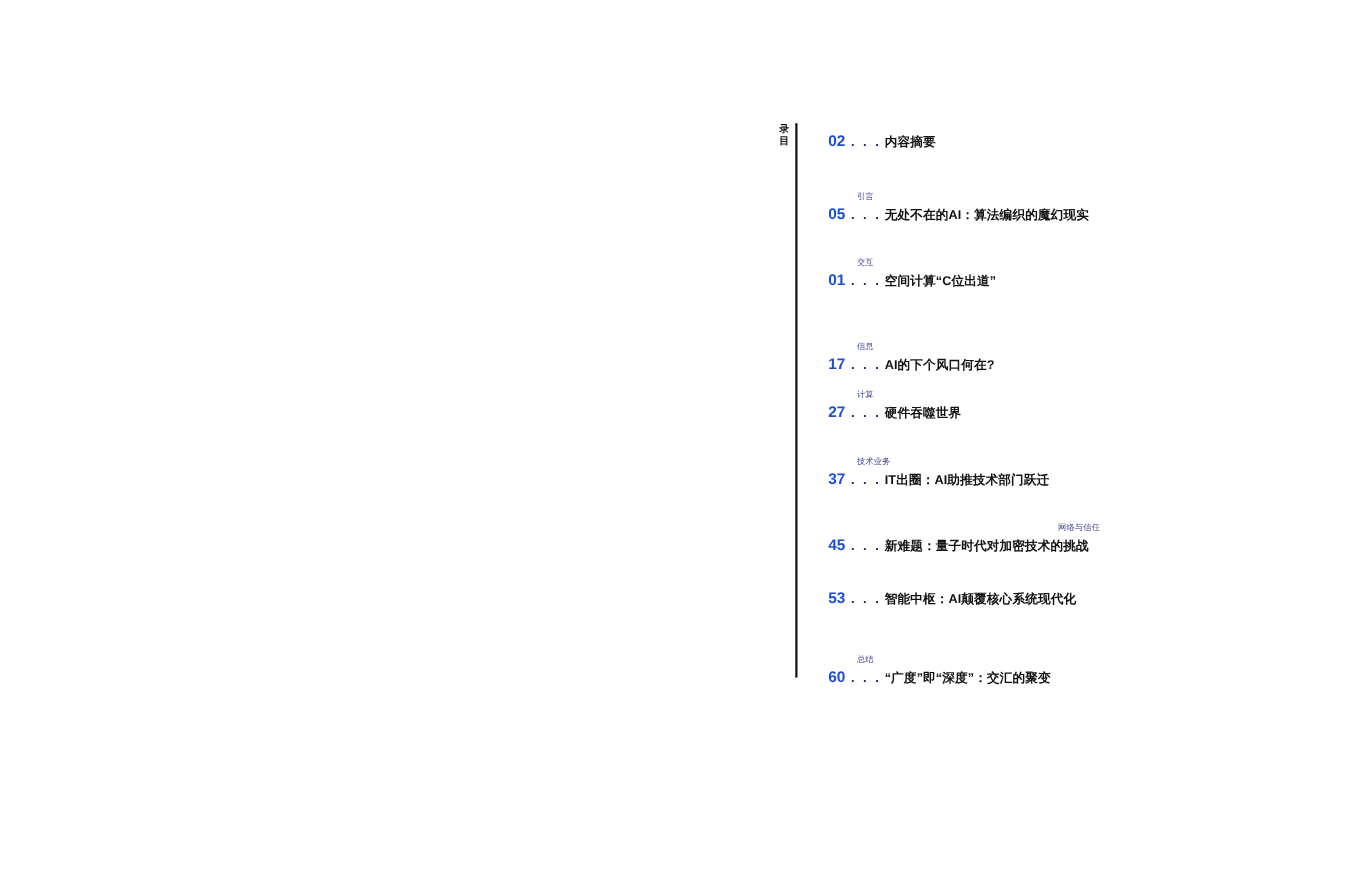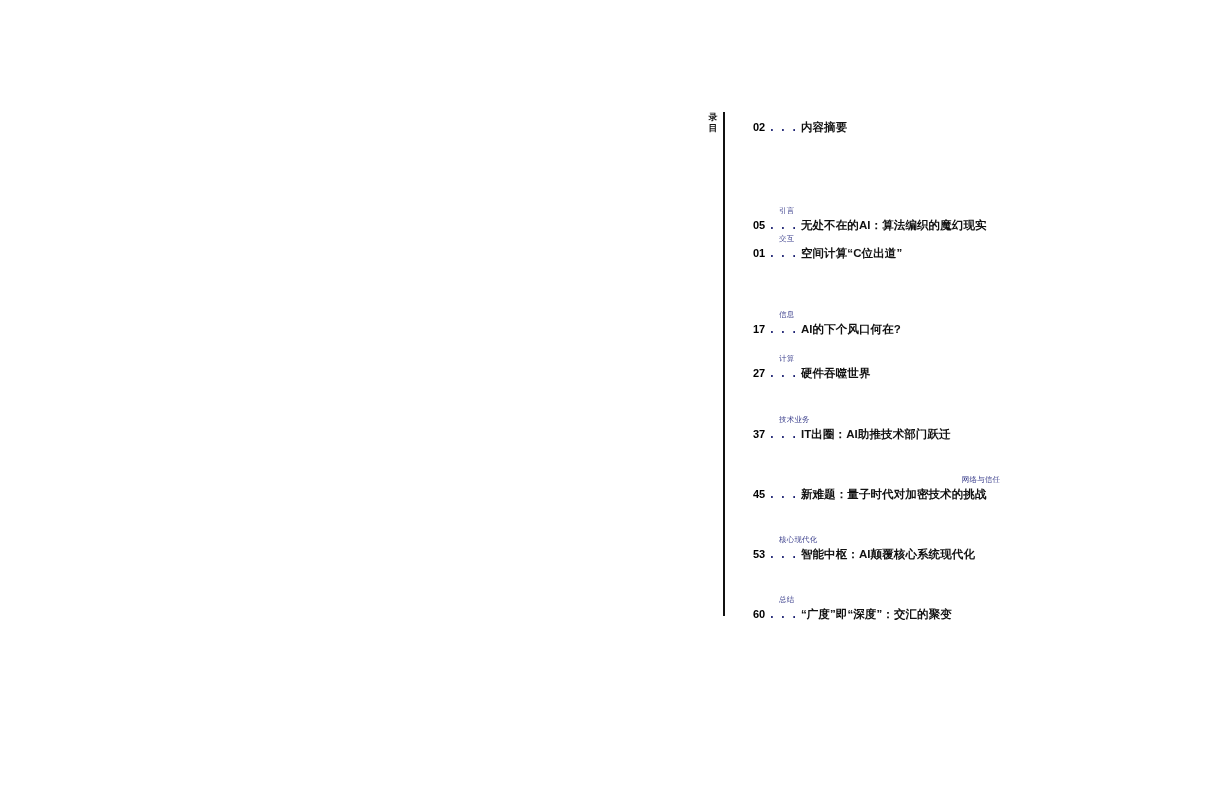--- a/index.html
+++ b/index.html
@@ -61,23 +61,23 @@
     margin: 0 0 2px 26px;
     font-weight: normal;
     letter-spacing: 0.2px;
   }
   .line {
     display: flex;
     align-items: baseline;
     white-space: nowrap;
   }
   .pagenum {
-    font-size: 11px;
+    font-size: 14px;
     font-weight: bold;
-    color: #000000;
+    color: #1d4ed8;
     letter-spacing: 0px;
   }
   .dots {
     font-size: 12px;
     font-weight: bold;
     color: #1a1f71;
     letter-spacing: 2.2px;
     padding: 0 3px 0 5px;
   }
   .title {
@@ -100,21 +100,21 @@
   <div class="vrule"></div>
 
   <div class="toc">
       <div class="toc-entry" style="top: 8px;">
         <div class="line">
           <span class="pagenum">02</span>
           <span class="dots">. . .</span>
           <span class="title">内容摘要</span>
         </div>
       </div>
-      <div class="toc-entry" style="top: 62px; margin-top: 32px;">
+      <div class="toc-entry" style="top: 62px;">
         <div class="kicker">引言</div>
         <div class="line">
           <span class="pagenum">05</span>
           <span class="dots">. . .</span>
           <span class="title">无处不在的AI：算法编织的魔幻现实</span>
         </div>
       </div>
       <div class="toc-entry" style="top: 122px;">
         <div class="kicker">交互</div>
         <div class="line">
@@ -149,21 +149,20 @@
       </div>
       <div class="toc-entry" style="top: 363px; text-align: center;">
         <div class="kicker">网络与信任</div>
         <div class="line">
           <span class="pagenum">45</span>
           <span class="dots">. . .</span>
           <span class="title">新难题：量子时代对加密技术的挑战</span>
         </div>
       </div>
       <div class="toc-entry" style="top: 423px;">
-        <div class="kicker">核心现代化</div>
         <div class="line">
           <span class="pagenum">53</span>
           <span class="dots">. . .</span>
           <span class="title">智能中枢：AI颠覆核心系统现代化</span>
         </div>
       </div>
       <div class="toc-entry" style="top: 483px;">
         <div class="kicker">总结</div>
         <div class="line">
           <span class="pagenum">60</span>

